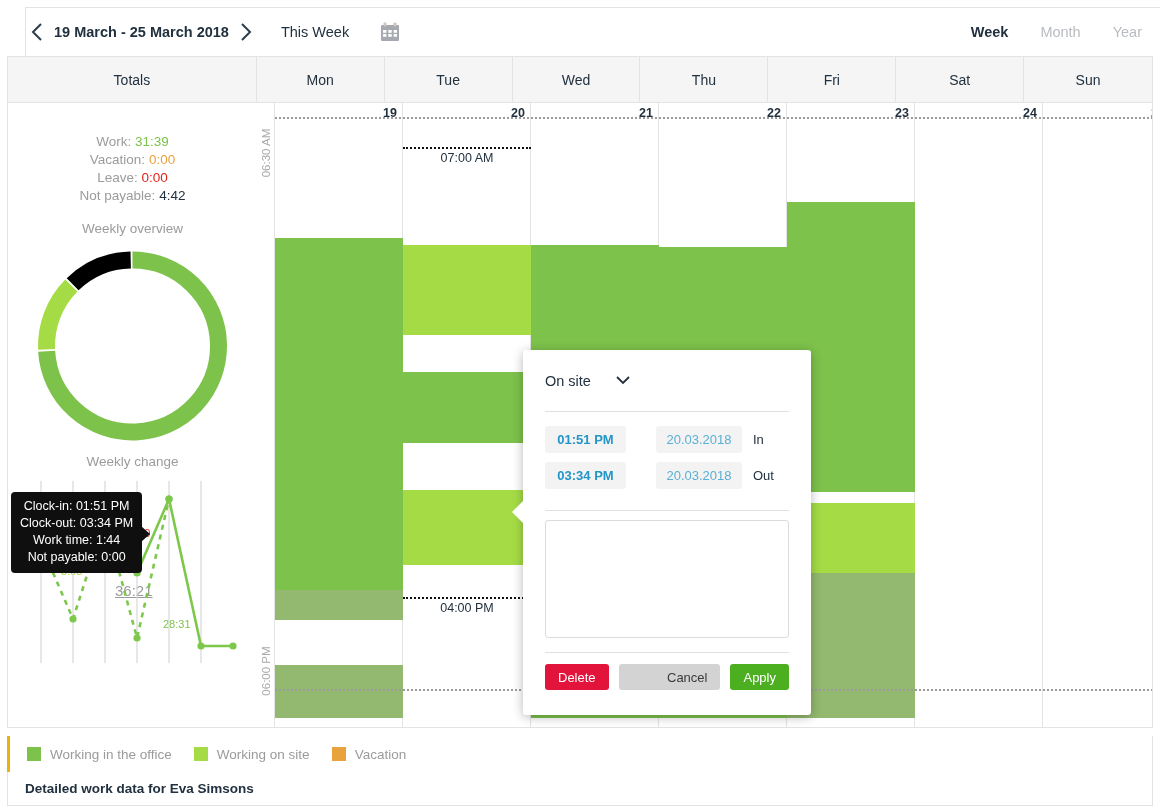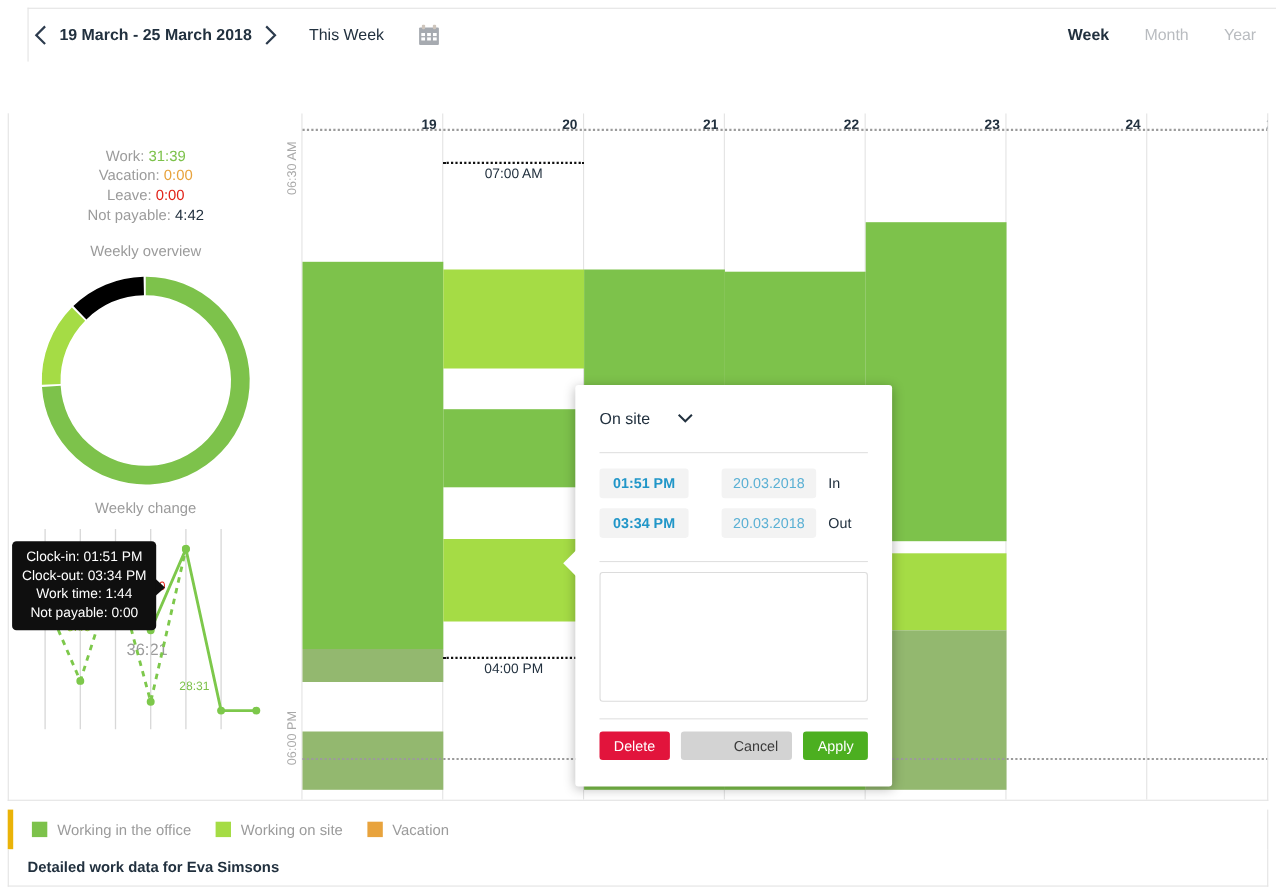--- a/index.html
+++ b/index.html
@@ -148,21 +148,21 @@
     cursor: pointer; font-family: "Liberation Sans", sans-serif; padding: 0 13px;
   }
   .btn-delete { background: #e2143c; color: #fff; }
   .btn-cancel { background: #d3d3d3; color: #3a3a3a; margin-left: auto; padding-left: 48px; }
   .btn-apply { background: #4caf20; color: #fff; margin-left: 10px; }
 
   
   .legend {
     position: absolute; left: 7px; top: 736px; width: 1146px; height: 36px;
     display: flex; align-items: center; padding-left: 17px;
-    border-left: 5px solid #eab308; border-right: 1px solid #e3e3e3;
+    border-left: 3px solid #eab308; border-right: 1px solid #e3e3e3;
   }
   .lg-item { display: flex; align-items: center; margin-right: 22px; }
   .lg-sw { width: 14px; height: 14px; margin-right: 9px; }
   .lg-tx { font-size: 13.5px; color: #9b9b9b; }
   .footer {
     position: absolute; left: 7px; top: 772px; width: 1146px; height: 34px;
     padding-left: 17px; display: flex; align-items: center;
     border-left: 1px solid #e3e3e3; border-right: 1px solid #e3e3e3; border-bottom: 1px solid #e3e3e3;
   }
   .footer-tx { font-size: 13.5px; font-weight: bold; color: #22313f; }
@@ -198,20 +198,30 @@
         <rect x="14.6" y="13" width="3.4" height="2.8" fill="#fff"></rect>
       </svg>
     </div>
     <div class="view-tabs">
       <div class="view-tab active">Week</div>
       <div class="view-tab">Month</div>
       <div class="view-tab">Year</div>
     </div>
   </div>
 
+  <div class="colhead">
+    <div class="cell totals">Totals</div>
+    <div class="cell day">Mon</div>
+    <div class="cell day">Tue</div>
+    <div class="cell day">Wed</div>
+    <div class="cell day">Thu</div>
+    <div class="cell day">Fri</div>
+    <div class="cell day">Sat</div>
+    <div class="cell day">Sun</div>
+  </div>
 
   <div class="body">
 
     <div class="totals-panel">
       <div class="totals-lines">
         <div>
           <span>Work:</span>
           <span class="v-work">31:39</span>
         </div>
         <div>
@@ -235,21 +245,21 @@
           <g id="donut-arcs">
               <path d="M 124.5 24 A 86 86 0 1 1 38.65825222516037 115.21481916856334" fill="none" stroke="#7dc24b" stroke-width="17"></path>
               <path d="M 38.567867806351714 113.4159415471221 A 86 86 0 0 1 63.35018834052169 49.52934154475965" fill="none" stroke="#a5dc45" stroke-width="17"></path>
               <path d="M 64.63000142472141 48.26197872788487 A 86 86 0 0 1 122.69895189003124 24.01886122116329" fill="none" stroke="#000000" stroke-width="17"></path>
             </g>
         </svg>
         <div class="donut-lbl" id="donut-lbl-np" style="left:96px;  top:294px; color:#22313f;">4:42</div>
         <div class="donut-lbl" id="donut-lbl-leave" style="left:121px; top:291px; color:#e2231a;">0:00</div>
         <div class="donut-lbl" id="donut-lbl-site" style="left:53px;  top:329px; color:#a5dc45;">5:08</div>
         <div class="donut-lbl" id="donut-lbl-off" style="left:155px; top:382px; color:#7dc24b;">28:31</div>
-        <div class="donut-lbl" id="donut-lbl-total" style="left:107px; top:346px; color:#9b9b9b; font-size:15px;">36:21</div>
+        <div class="donut-lbl" id="donut-lbl-total" style="left:107px; top:346px; color:#9b9b9b; font-size:15px;text-decoration:underline;">36:21</div>
       </div>
 
       <div class="panel-title" id="weekly-change-title">Weekly change</div>
 
       <div class="wchange-wrap">
         <svg width="249" height="200" viewBox="0 0 249 200">
           <g id="wc-grid">
               <line x1="33" x2="33" y1="12" y2="194" stroke="#d8d8d8" stroke-width="1.2"></line>
               <line x1="65" x2="65" y1="12" y2="194" stroke="#d8d8d8" stroke-width="1.2"></line>
               <line x1="97" x2="97" y1="12" y2="194" stroke="#d8d8d8" stroke-width="1.2"></line>

